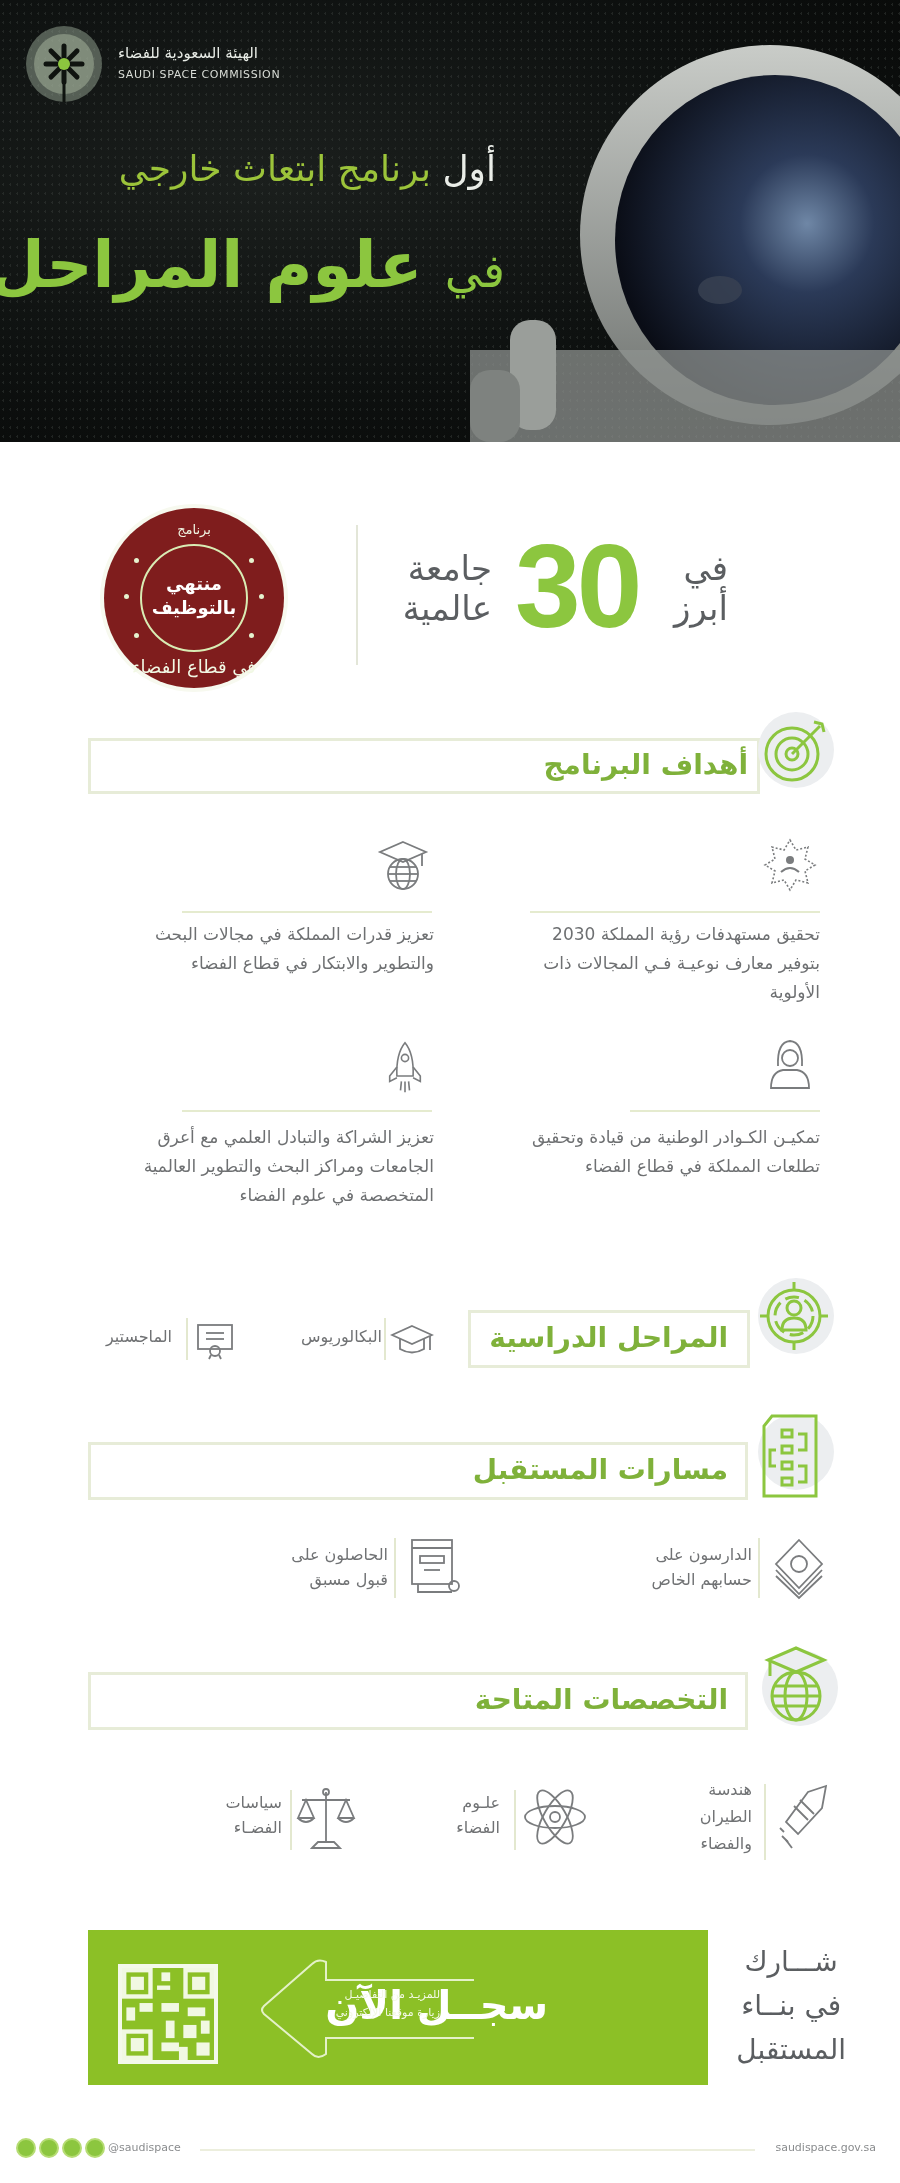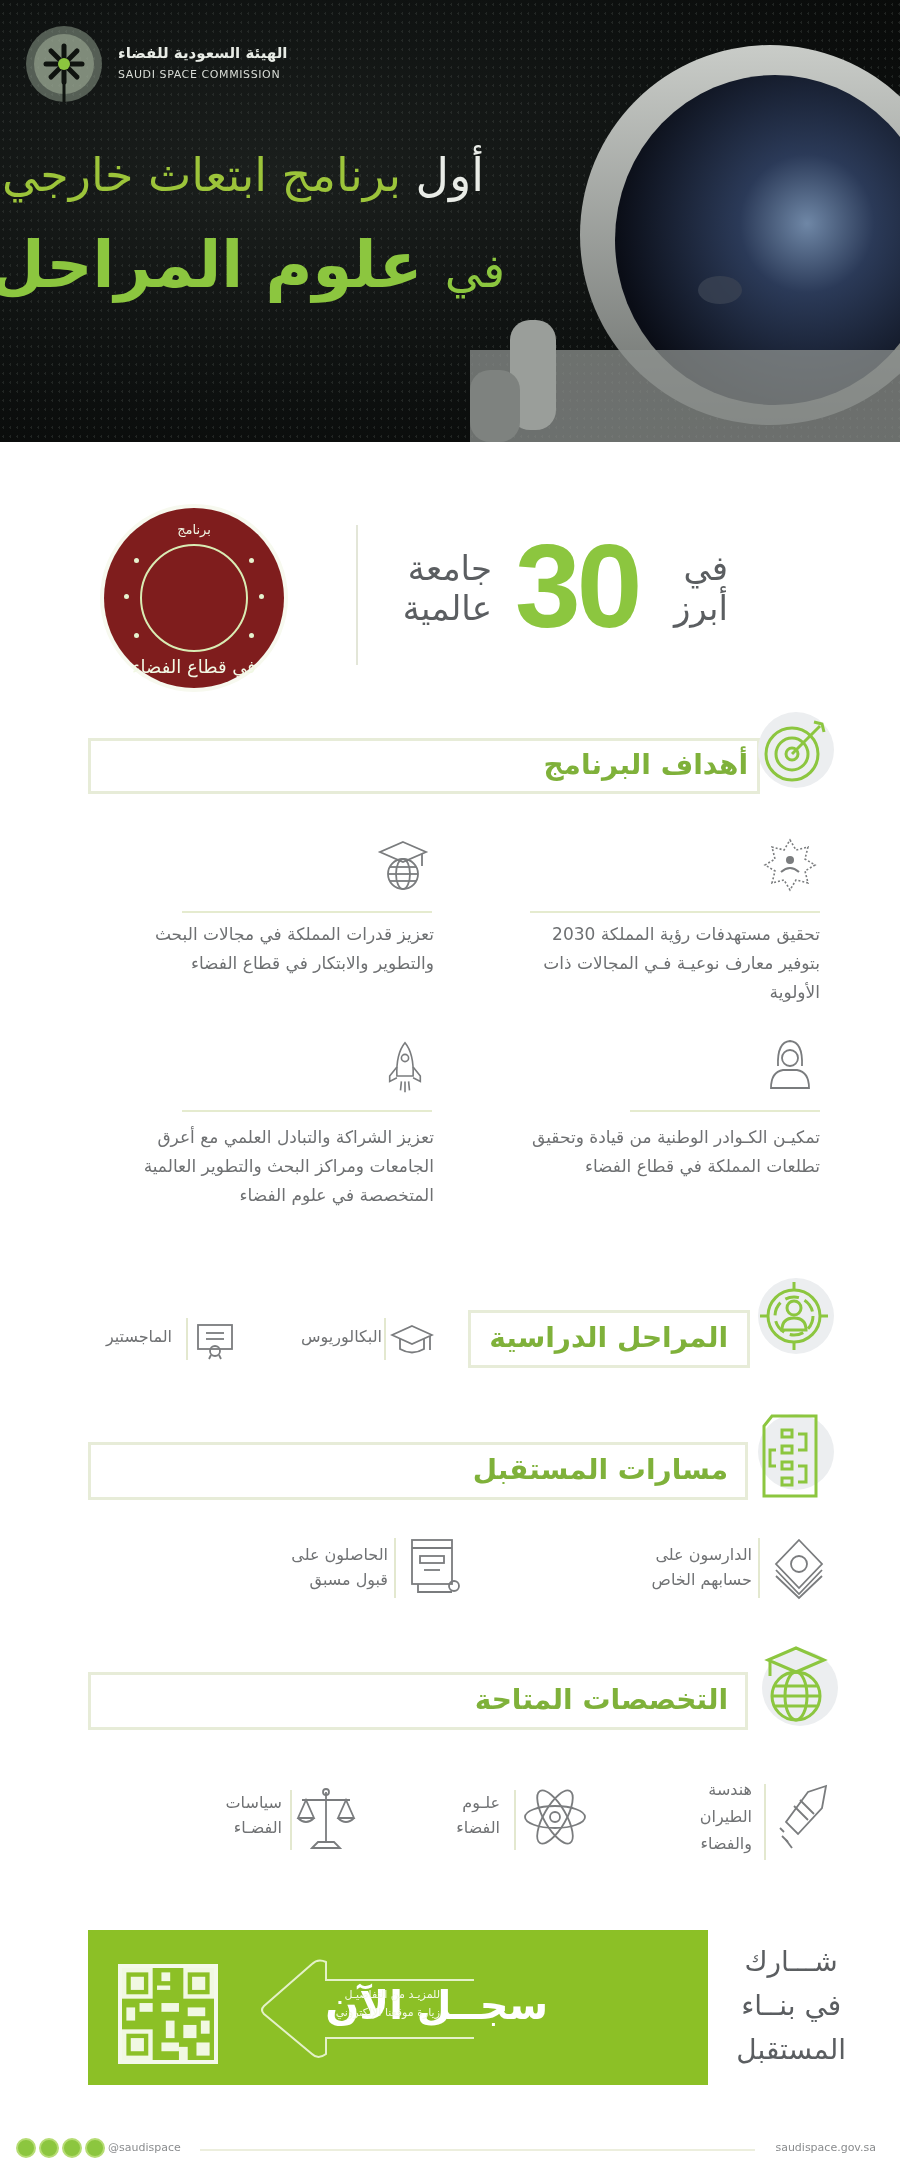--- a/index.html
+++ b/index.html
@@ -3,23 +3,23 @@
 <meta charset="utf-8">
 <style>
   *{box-sizing:border-box;margin:0;padding:0}
   html,body{width:900px;height:2183px;overflow:hidden;background:#fff}
   body{font-family:"DejaVu Sans","Liberation Sans",sans-serif;color:#6b6b6b;position:relative}
   .abs{position:absolute}
   
   .hero{left:0;top:0;width:900px;height:442px;background:radial-gradient(ellipse at 30% 40%,#1b1f1d 0%,#0e1110 55%,#070807 100%);overflow:hidden}
   .stars{left:0;top:0;width:900px;height:442px;background-image:radial-gradient(#3a3f3c 1px,transparent 1px);background-size:7px 9px;opacity:.45}
   .logo{left:22px;top:22px;width:84px;height:84px}
-  .brand-ar{left:118px;top:44px;color:#e8ece6;font-size:15px;font-weight:bold;letter-spacing:.5px}
+  .brand-ar{left:118px;top:44px;color:#e8ece6;font-size:15px;font-weight:normal;letter-spacing:.5px}
   .brand-en{left:118px;top:68px;color:#d8dcd6;font-size:11px;letter-spacing:.6px}
-  .title-1{right:416px;top:148px;font-size:46px;color:#9cc43a;direction:rtl;white-space:nowrap}
+  .title-1{right:404px;top:148px;font-size:36px;color:#9cc43a;direction:rtl;white-space:nowrap}
   .title-1 .w{color:#e9ece7}
   .title-2{right:395px;top:228px;font-size:64px;font-weight:bold;color:#8cc63f;direction:rtl;white-space:nowrap}
   .title-2 .w{font-size:46px;font-weight:normal}
   .astro{left:470px;top:20px;width:430px;height:422px}
   
   .stat-fi{right:172px;top:548px;font-size:34px;color:#5b5e61;line-height:40px;text-align:right;direction:rtl}
   .stat-num{left:515px;top:518px;font-size:118px;font-weight:bold;color:#8cc63f;letter-spacing:-4px;font-family:"Liberation Sans",sans-serif}
   .stat-uni{right:408px;top:548px;font-size:34px;color:#5b5e61;line-height:40px;text-align:right;direction:rtl}
   .vdiv{left:356px;top:525px;width:2px;height:140px;background:#e3e6d8}
   .badge{left:104px;top:508px;width:180px;height:180px;border-radius:50%;background:#7f1d1d;box-shadow:0 0 0 4px #f7f9ef}
@@ -108,20 +108,24 @@
 <div class="abs stat-num">30</div>
 <div class="abs stat-uni">
   <div>جامعة</div>
   <div>عالمية</div>
 </div>
 <div class="abs vdiv"></div>
 
 <div class="abs badge">
   <div class="abs badge-inner"></div>
   <div class="abs badge-top">برنامج</div>
+  <div class="abs badge-mid">
+    <div>منتهي</div>
+    <div>بالتوظيف</div>
+  </div>
   <div class="abs badge-bot">في قطاع الفضاء</div>
   <div class="abs dot" style="left:20px;top:86px"></div>
   <div class="abs dot" style="left:155px;top:86px"></div>
   <div class="abs dot" style="left:30px;top:50px"></div>
   <div class="abs dot" style="left:145px;top:50px"></div>
   <div class="abs dot" style="left:30px;top:125px"></div>
   <div class="abs dot" style="left:145px;top:125px"></div>
 </div>
 
 <div class="abs sec-box" style="left:88px;top:738px;width:672px"></div>

